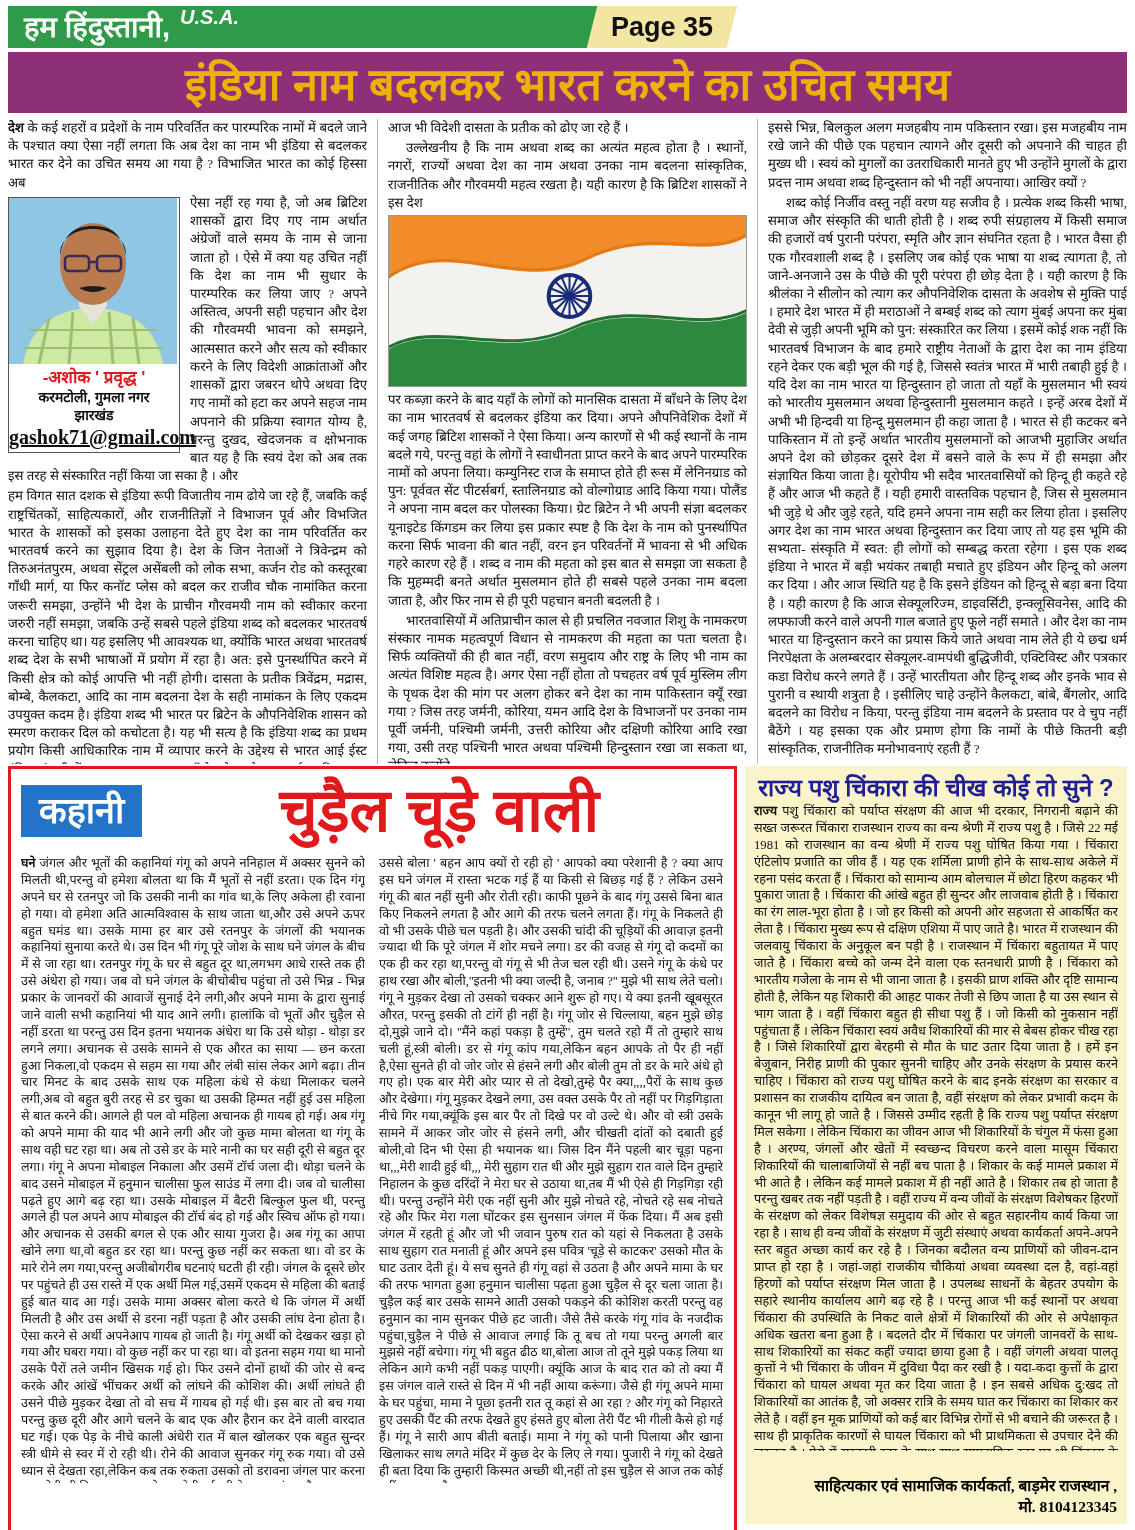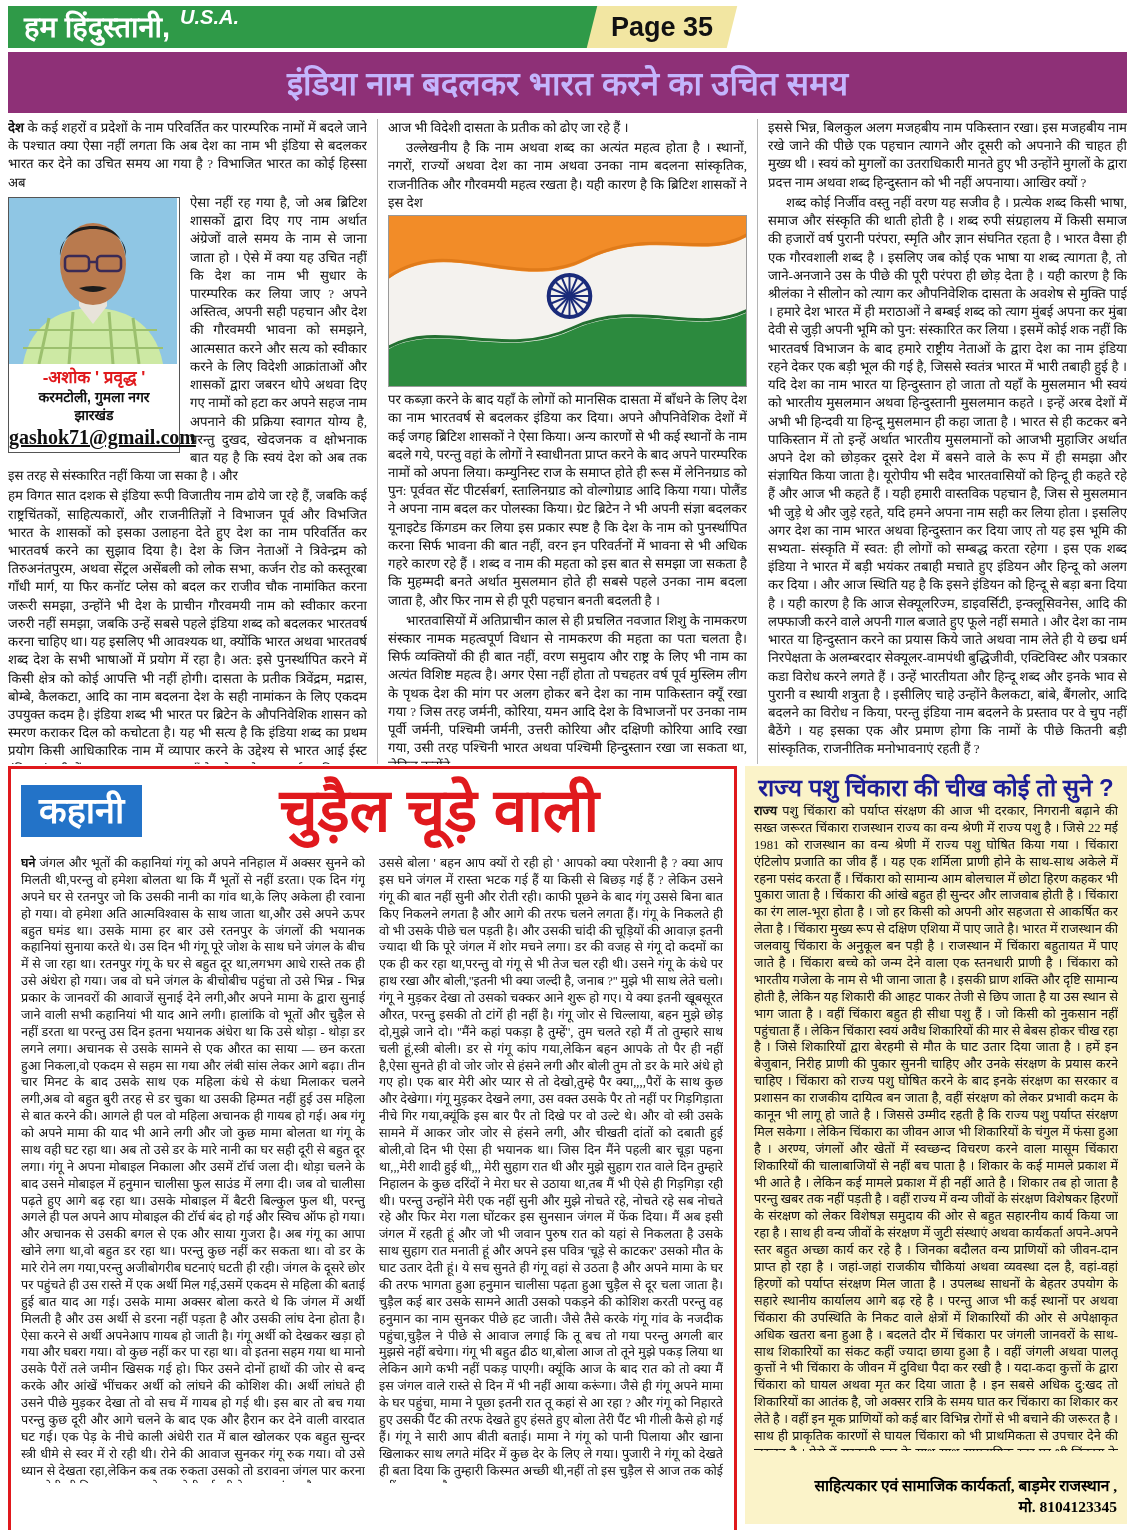--- a/index.html
+++ b/index.html
@@ -14,21 +14,21 @@
   .page-badge{background:#f2e6a2;color:#111;flex:0 0 140px;display:flex;align-items:center;justify-content:center;
               font-family:"Liberation Sans",sans-serif;font-size:27px;font-weight:bold;
               transform:skewX(-14deg);margin-left:-12px;}
   .page-badge>span{transform:skewX(14deg);}
   .issue-info{flex:1;text-align:right;font-family:"Liberation Sans",sans-serif;line-height:1.2;padding-top:2px;}
   .issue-date{color:#e8151c;font-size:17px;font-weight:bold;}
   .issue-url{color:#2a2ab8;font-size:15px;font-weight:bold;border-bottom:2px solid #444;display:inline-block;}
   
   .headline-band{position:absolute;top:52px;left:8px;right:8px;height:61px;background:#8e3077;
                  display:flex;align-items:center;justify-content:center;}
-  .headline-band .t{color:#c4b5fd;font-size:33px;font-weight:bold;font-family:"Liberation Sans",sans-serif;
+  .headline-band .t{color:#eab308;font-size:45px;font-weight:bold;font-family:"Liberation Sans",sans-serif;
                     white-space:nowrap;}
   
   .main{position:absolute;top:119px;left:8px;width:1119px;height:645px;display:flex;}
   .mcol{width:363px;font-size:13.2px;line-height:1.38;text-align:justify;overflow:hidden;color:#111;}
   .mcol.mid,.mcol.right{border-left:1px solid #b5b5b5;padding-left:10px;margin-left:10px;}
   .mcol p{margin:0 0 2px 0;}
   .mcol p.ind{text-indent:18px;}
   .lead{font-weight:bold;}
   .author-box{float:left;width:170px;margin:3px 10px 2px 0;border:1px solid #555;background:#fff;
               text-align:center;font-family:"Liberation Sans",sans-serif;padding-bottom:0;}

